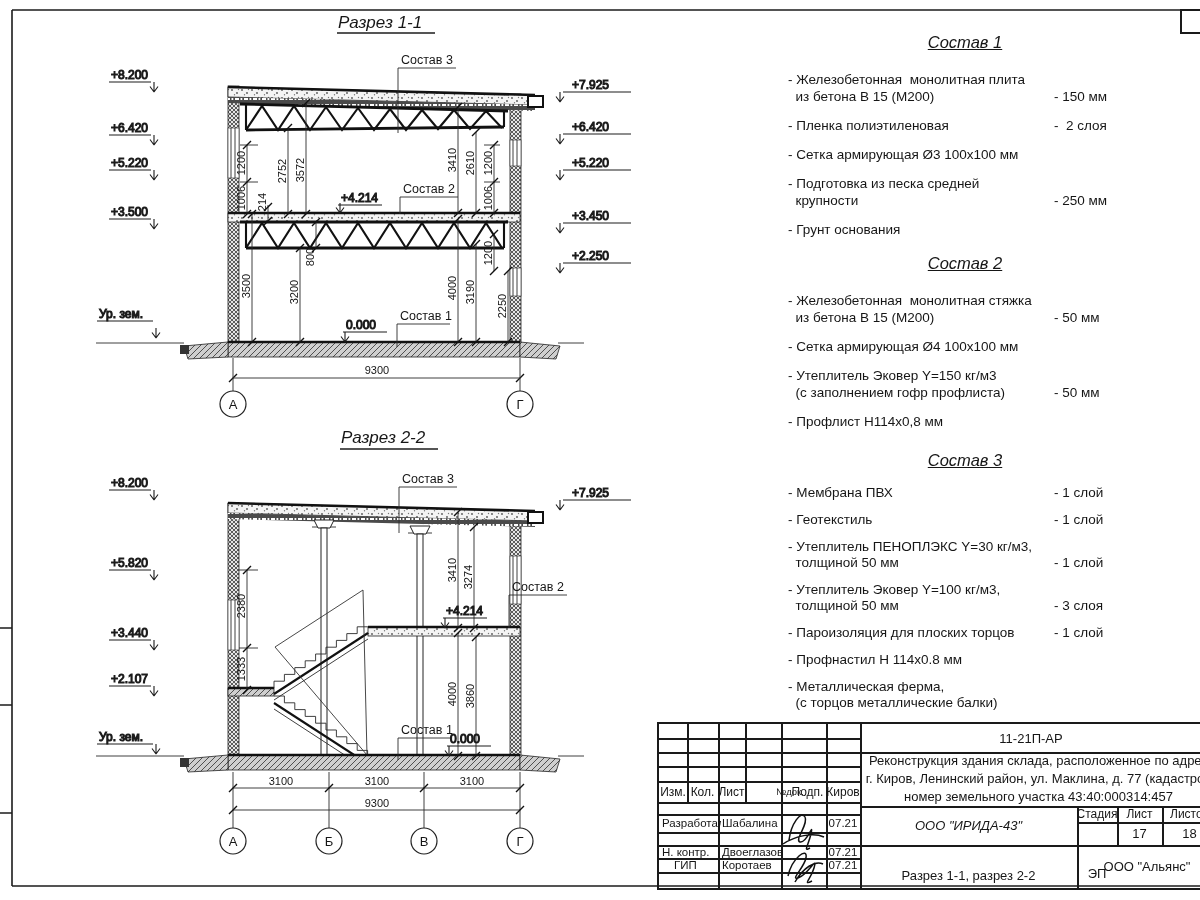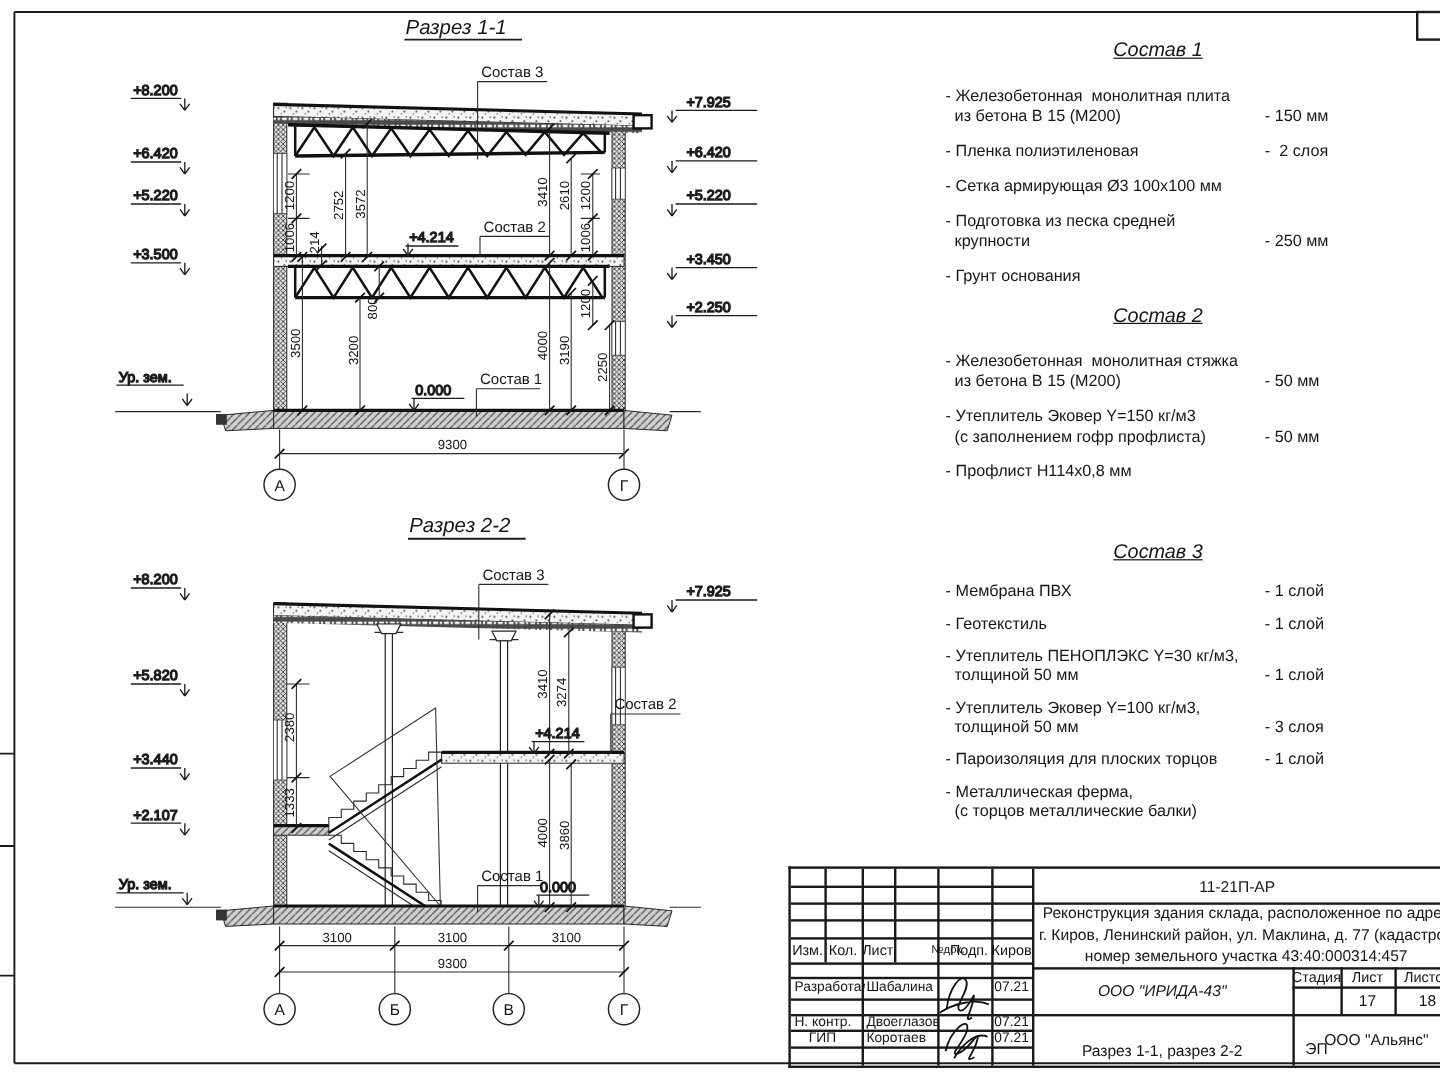--- a/index.html
+++ b/index.html
@@ -370,20 +370,24 @@
       </div>
 </div>
 <div class="comp c2">
   <div class="comp-h">Состав 2</div>
   <div class="it">
         <span class="name">- Железобетонная  монолитная стяжка
   из бетона В 15 (М200)</span>
         <span class="val">- 50 мм</span>
       </div>
   <div class="it">
+        <span class="name">- Сетка армирующая Ø4 100х100 мм</span>
+        <span class="val"></span>
+      </div>
+  <div class="it">
         <span class="name">- Утеплитель Эковер Y=150 кг/м3
   (с заполнением гофр профлиста)</span>
         <span class="val">- 50 мм</span>
       </div>
   <div class="it">
         <span class="name">- Профлист Н114х0,8 мм</span>
         <span class="val"></span>
       </div>
 </div>
 <div class="comp c3">
@@ -402,20 +406,24 @@
         <span class="val">- 1 слой</span>
       </div>
   <div class="it">
         <span class="name">- Утеплитель Эковер Y=100 кг/м3,
   толщиной 50 мм</span>
         <span class="val">- 3 слоя</span>
       </div>
   <div class="it">
         <span class="name">- Пароизоляция для плоских торцов</span>
         <span class="val">- 1 слой</span>
+      </div>
+  <div class="it">
+        <span class="name">- Профнастил Н 114х0.8 мм</span>
+        <span class="val"></span>
       </div>
   <div class="it">
         <span class="name">- Металлическая ферма,
   (с торцов металлические балки)</span>
         <span class="val"></span>
       </div>
 </div>
 
 <div class="tb">
 

